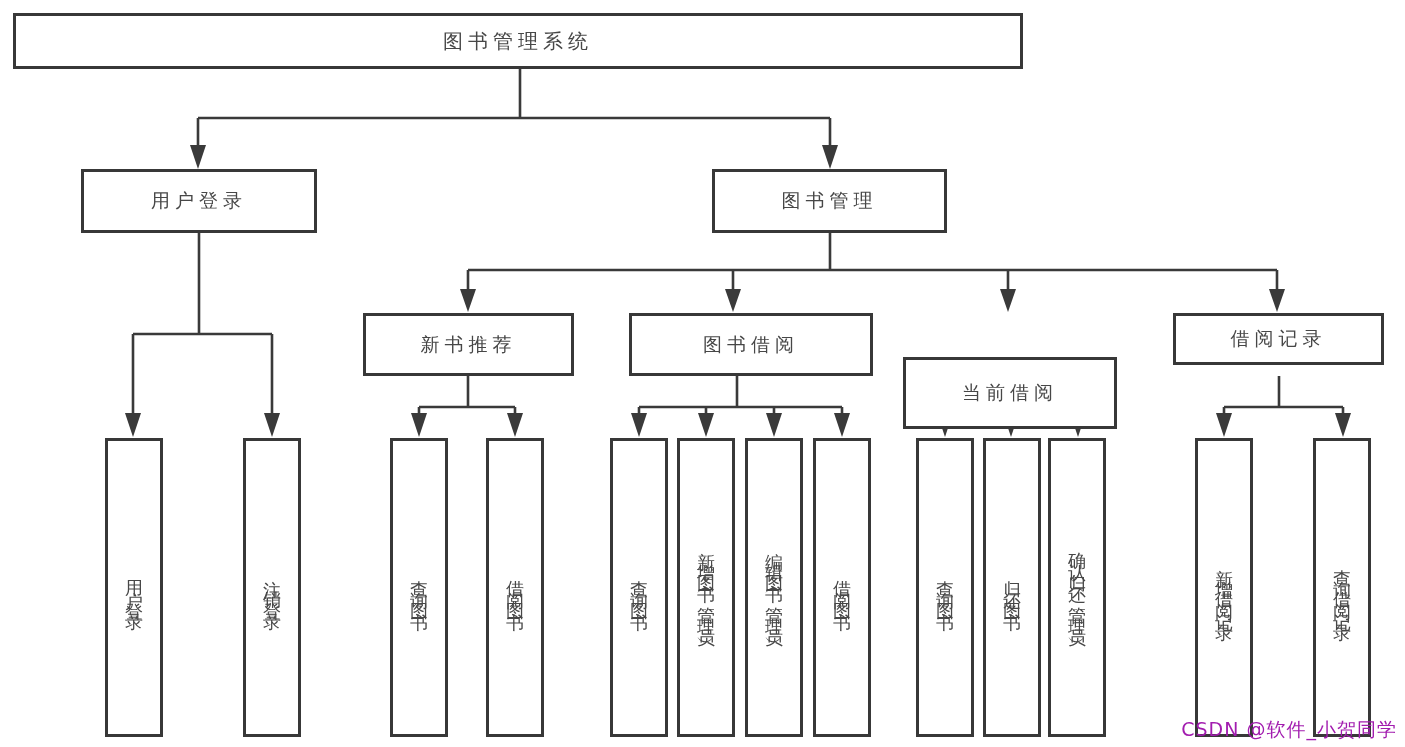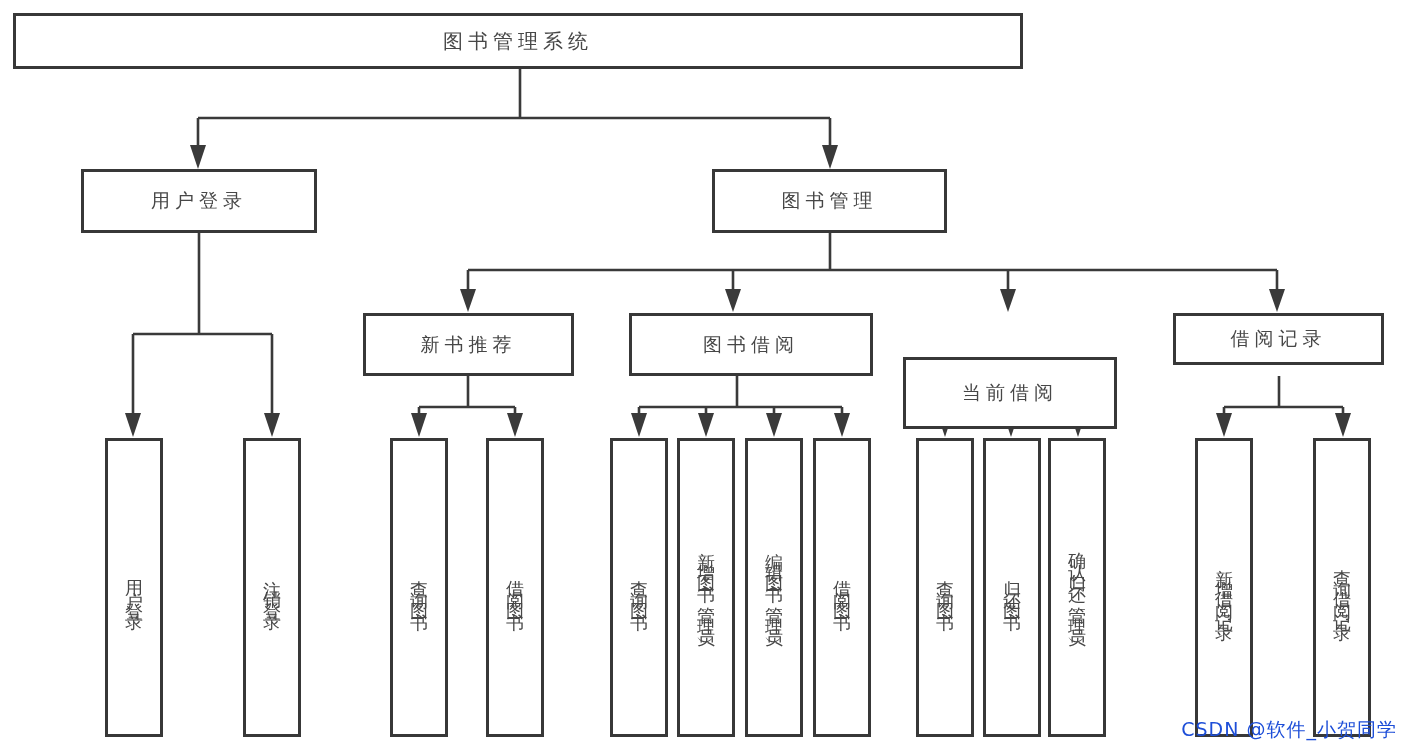--- a/index.html
+++ b/index.html
@@ -25,21 +25,21 @@
   .vnode .vtext{
     writing-mode:vertical-rl;
     text-orientation:mixed;
     font-size:18px;
     letter-spacing:11px;
     line-height:1;
     color:#474747;
   }
   .watermark{
     position:absolute;right:8px;bottom:4px;
-    font-size:19px;color:#1d4ed8;letter-spacing:1px;
+    font-size:19px;color:#a21caf;letter-spacing:1px;
     white-space:nowrap;
   }
 </style>
 </head>
 <body>
 
 <div class="canvas">
 
   <svg class="edges" viewBox="0 0 1405 747">
 

